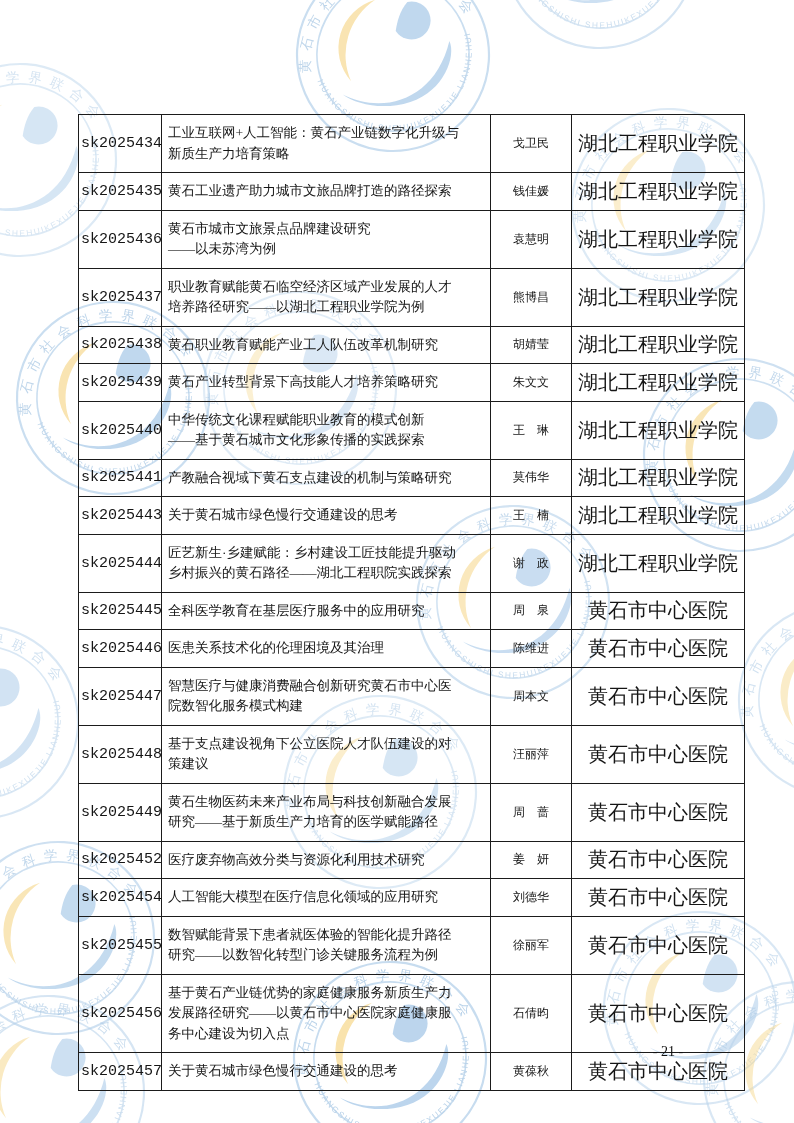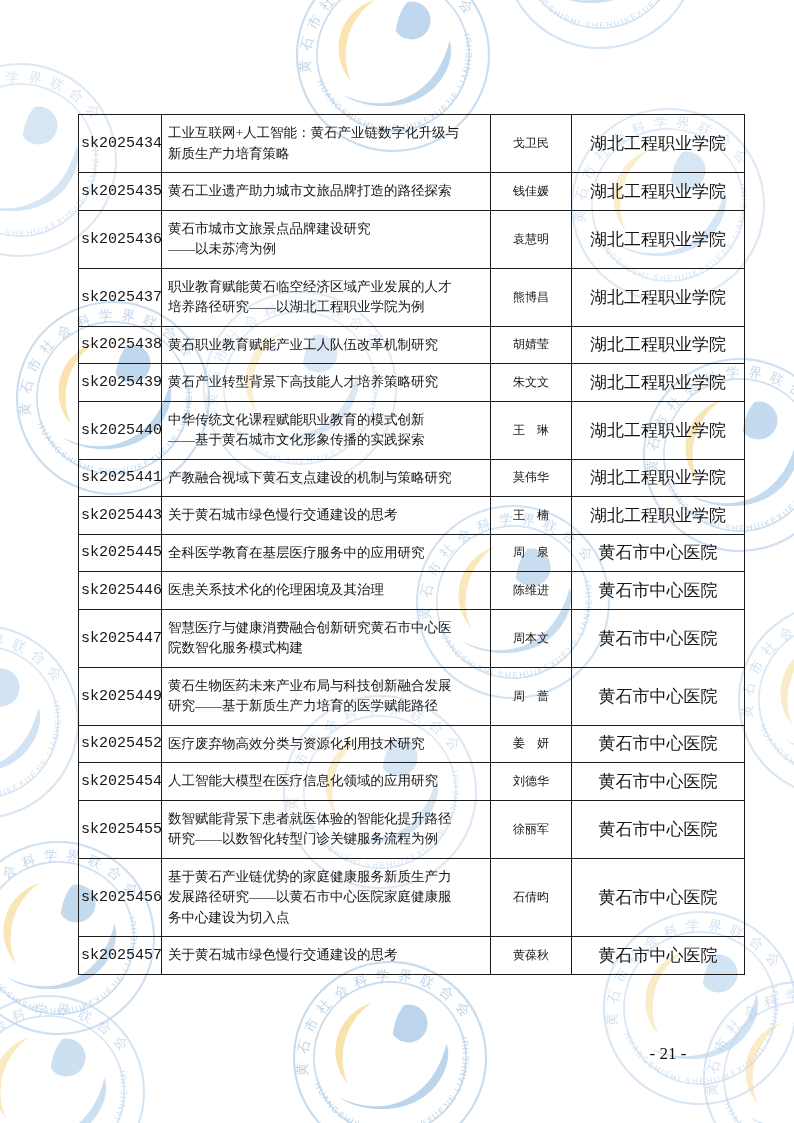--- a/index.html
+++ b/index.html
@@ -26,25 +26,25 @@
     border:1.5px solid #1b1b1b;
     vertical-align:middle;
     background:transparent;
   }
   td.id-cell{width:78px;text-align:center;font-size:15px;padding:4px 2px;font-family:Liberation Mono, monospace;}
   td.title-cell{
     width:316px;text-align:left;font-size:13.5px;
     padding:8px 6px;line-height:20.5px;white-space:pre-line;
   }
   td.leader-cell{width:76px;text-align:center;font-size:12px;padding:4px 2px;}
-  td.org-cell{width:168px;text-align:center;font-size:17px;padding:4px 2px;}
+  td.org-cell{width:168px;text-align:center;font-size:20px;padding:4px 2px;}
   
   .page-number{
     position:absolute;left:633px;top:1044px;width:70px;
-    text-align:center;font-size:17px;color:#111;
+    text-align:center;font-size:14px;color:#111;
   }
 </style>
 </head>
 <body>
 
 <svg width="0" height="0" style="position:absolute" aria-hidden="true">
   <defs>
     <path id="sealTopArc" d="M -86 8 A 86 86 0 0 1 86 8" fill="none"></path>
     <path id="sealBotArc" d="M -80 -4 A 80 80 0 0 0 80 -4" fill="none"></path>
     <g id="sealG">
@@ -171,36 +171,50 @@
         <td class="leader-cell">莫伟华</td>
         <td class="org-cell">湖北工程职业学院</td>
       </tr>
       <tr>
         <td class="id-cell">sk2025443</td>
         <td class="title-cell">关于黄石城市绿色慢行交通建设的思考</td>
         <td class="leader-cell">王　楠</td>
         <td class="org-cell">湖北工程职业学院</td>
       </tr>
       <tr>
+        <td class="id-cell">sk2025444</td>
+        <td class="title-cell">匠艺新生·乡建赋能：乡村建设工匠技能提升驱动
+乡村振兴的黄石路径——湖北工程职院实践探索</td>
+        <td class="leader-cell">谢　政</td>
+        <td class="org-cell">湖北工程职业学院</td>
+      </tr>
+      <tr>
         <td class="id-cell">sk2025445</td>
         <td class="title-cell">全科医学教育在基层医疗服务中的应用研究</td>
         <td class="leader-cell">周　泉</td>
         <td class="org-cell">黄石市中心医院</td>
       </tr>
       <tr>
         <td class="id-cell">sk2025446</td>
         <td class="title-cell">医患关系技术化的伦理困境及其治理</td>
         <td class="leader-cell">陈维进</td>
         <td class="org-cell">黄石市中心医院</td>
       </tr>
       <tr>
         <td class="id-cell">sk2025447</td>
         <td class="title-cell">智慧医疗与健康消费融合创新研究黄石市中心医
 院数智化服务模式构建</td>
         <td class="leader-cell">周本文</td>
+        <td class="org-cell">黄石市中心医院</td>
+      </tr>
+      <tr>
+        <td class="id-cell">sk2025448</td>
+        <td class="title-cell">基于支点建设视角下公立医院人才队伍建设的对
+策建议</td>
+        <td class="leader-cell">汪丽萍</td>
         <td class="org-cell">黄石市中心医院</td>
       </tr>
       <tr>
         <td class="id-cell">sk2025449</td>
         <td class="title-cell">黄石生物医药未来产业布局与科技创新融合发展
 研究——基于新质生产力培育的医学赋能路径</td>
         <td class="leader-cell">周　蔷</td>
         <td class="org-cell">黄石市中心医院</td>
       </tr>
       <tr>

